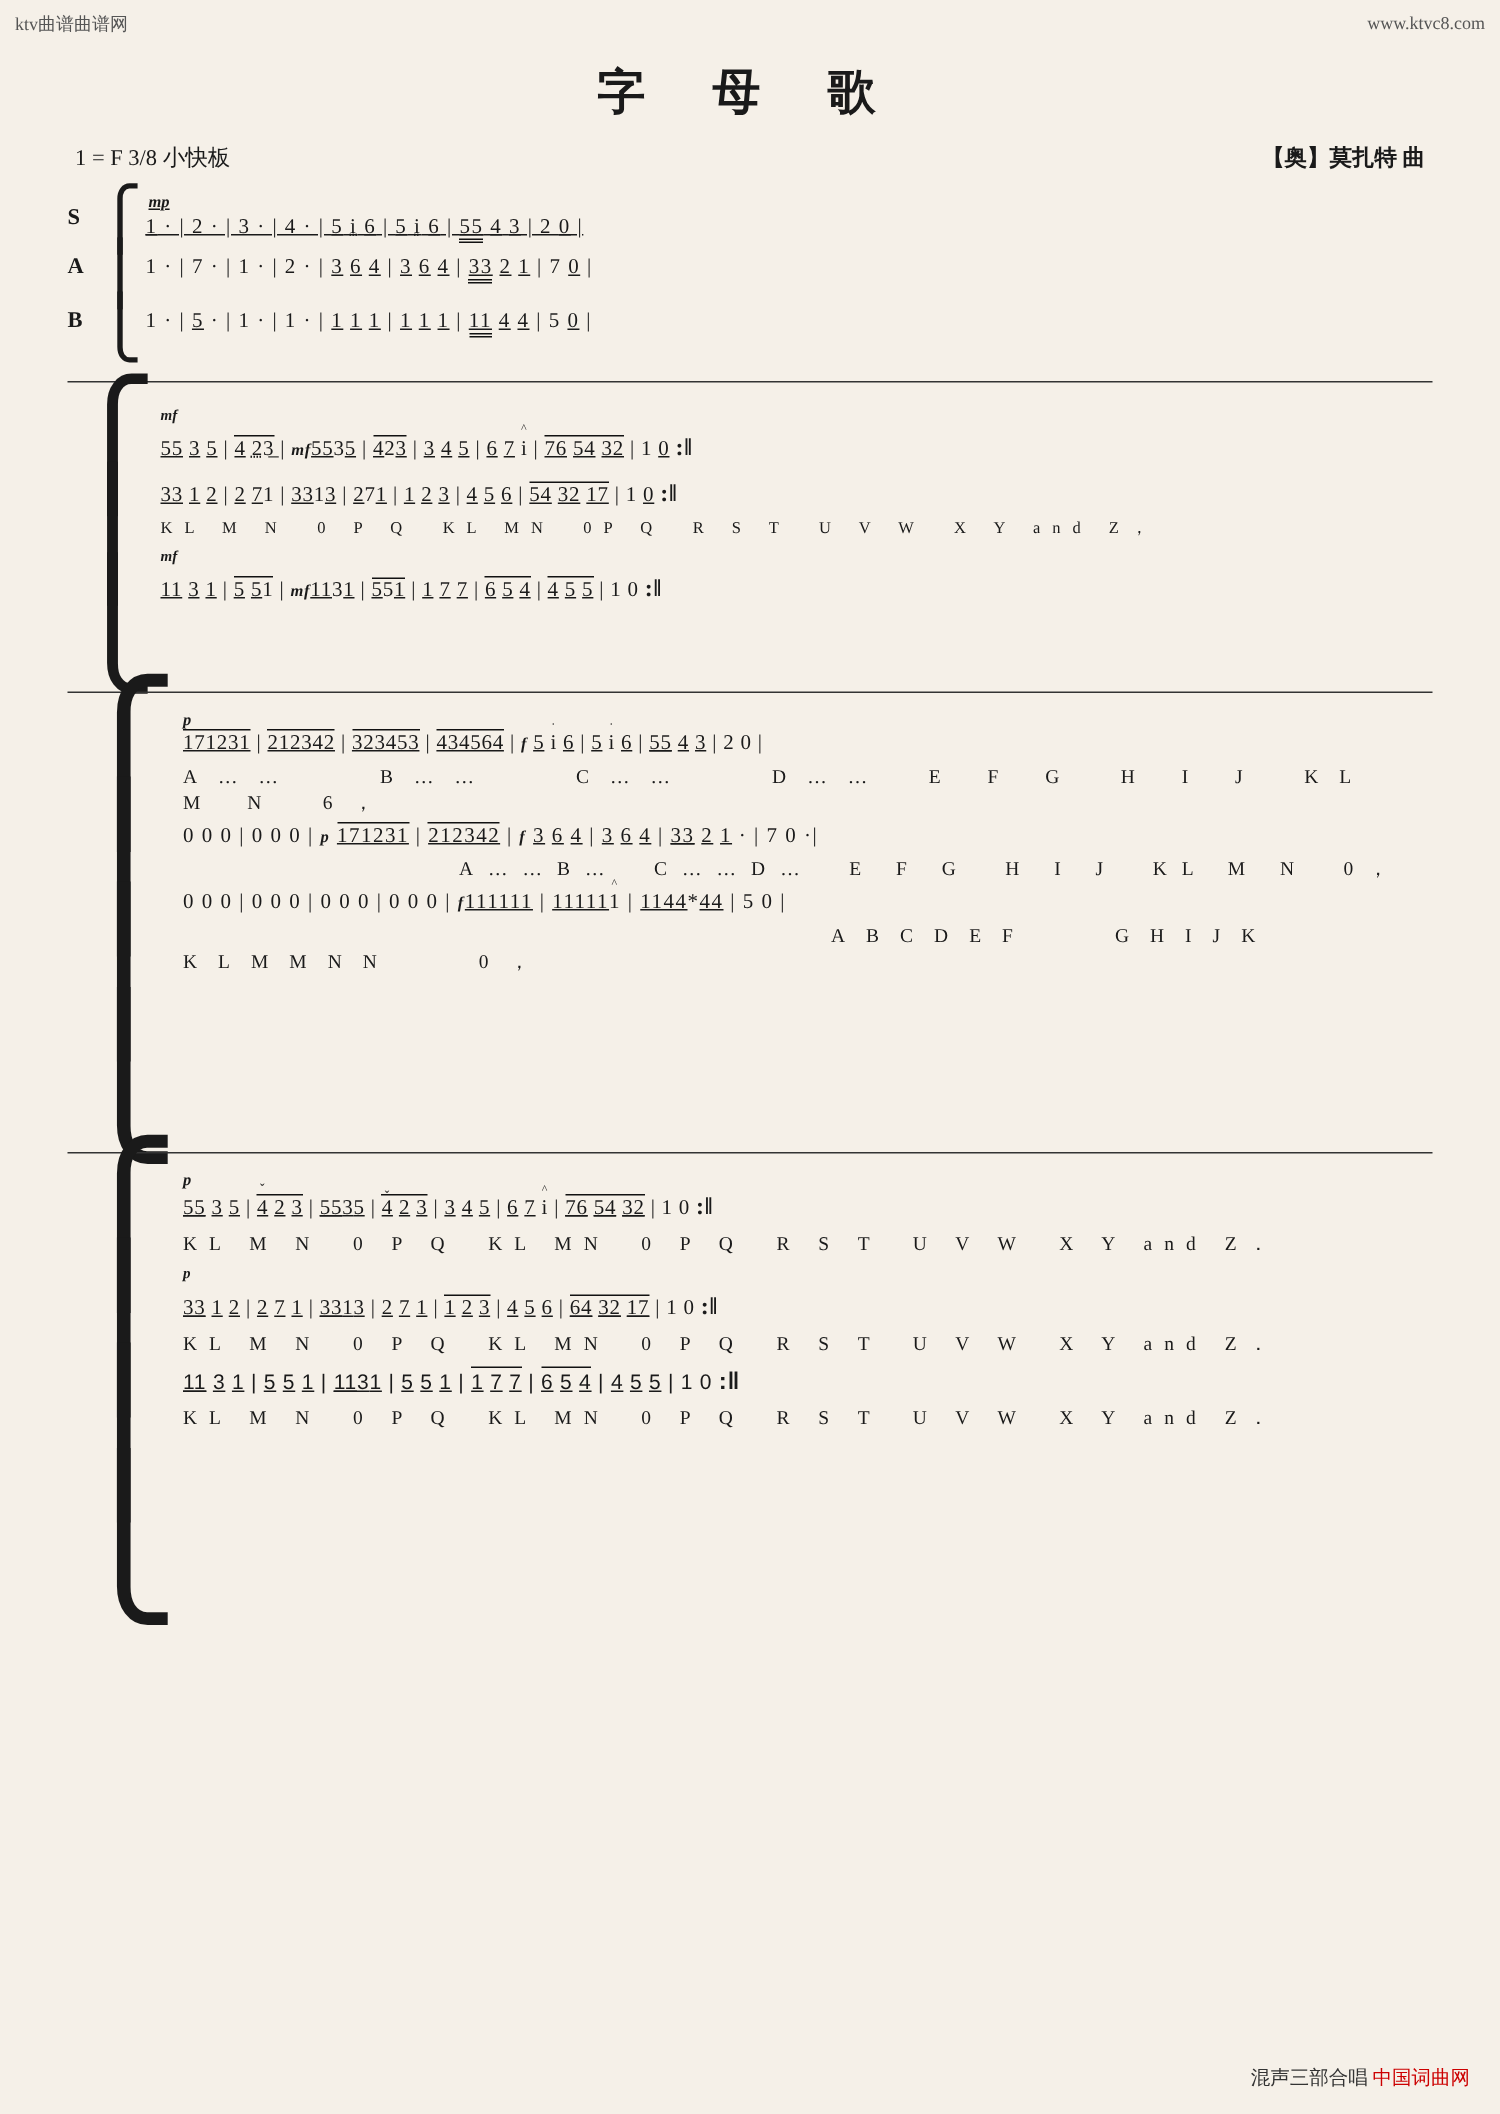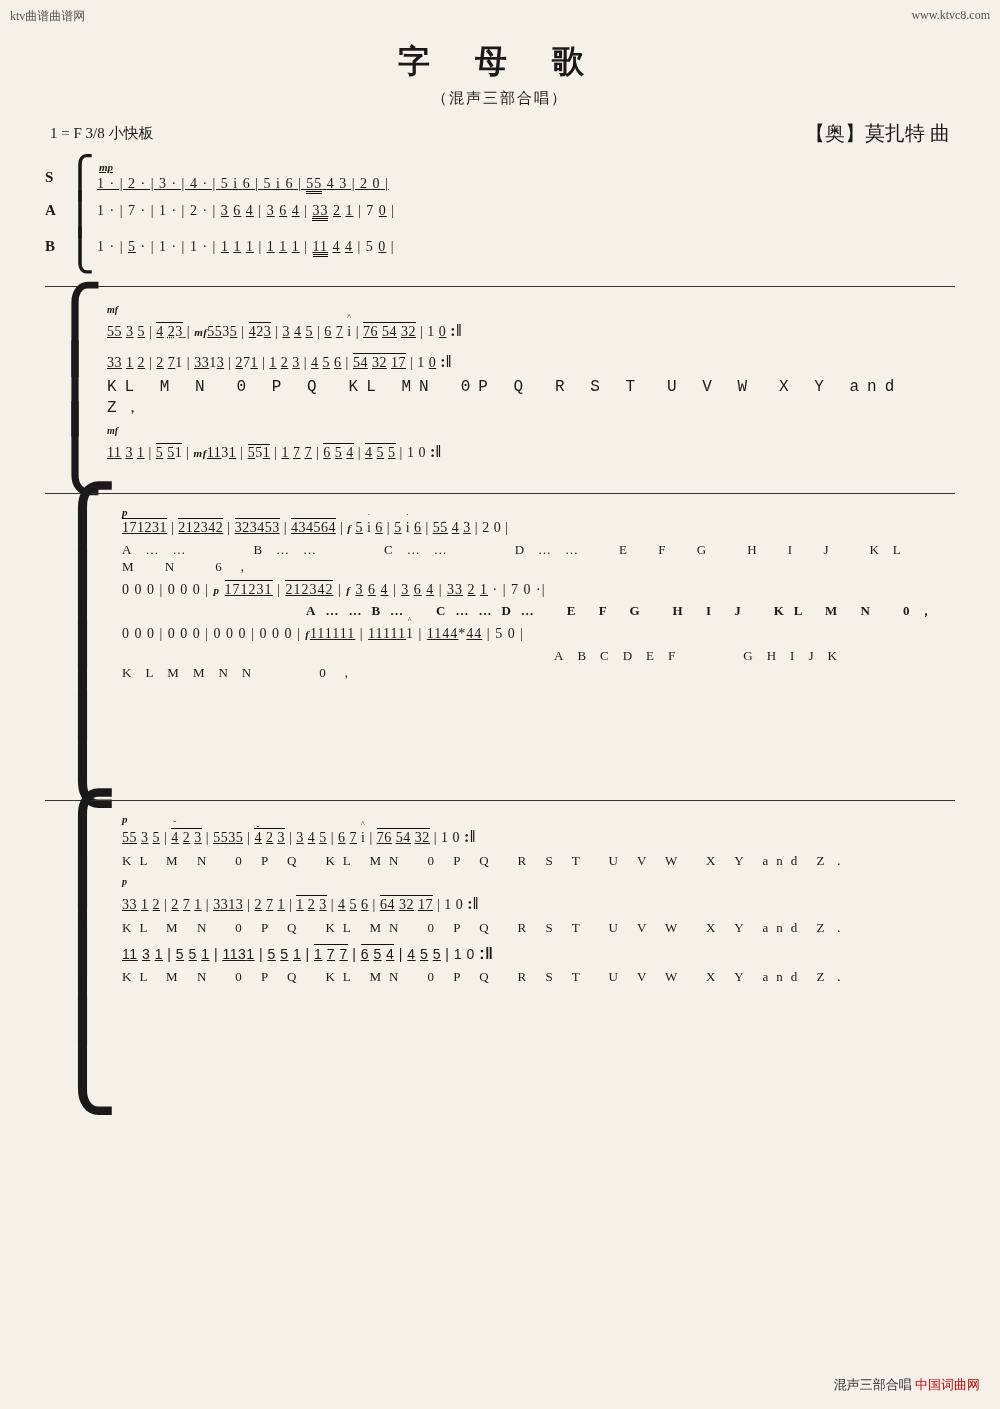--- a/index.html
+++ b/index.html
@@ -55,22 +55,22 @@
       align-items: center;
       margin: 12px 20px 8px 20px;
       font-size: 15px;
     }
     .key-left {
       display: flex;
       align-items: center;
       gap: 6px;
     }
     .key-right {
-      font-size: 20px;
-      font-weight: normal;
+      font-size: 15px;
+      font-weight: bold;
     }
     .footer-text {
       position: absolute;
       bottom: 15px;
       right: 20px;
       font-size: 13px;
       color: #333;
     }
     .footer-source {
       color: #cc0000;
@@ -90,21 +90,20 @@
 </head>
 <body>
 
 <div class="page-container">
 
   <div class="header-watermark-left">ktv曲谱曲谱网</div>
   <div class="header-watermark-right">www.ktvc8.com</div>
 
   <div class="title-section">
     <div class="main-title">字 母 歌</div>
-    <div class="subtitle">（混声三部合唱）</div>
   </div>
 
   <div class="key-info">
     <div class="key-left">
       <span>1 = F  3/8  小快板</span>
     </div>
     <div class="key-right">【奥】莫扎特  曲</div>
   </div>
 
   <div class="score-image-container">
@@ -155,21 +154,21 @@
             <div style="font-size:10px; font-style:italic; font-weight:bold; display:inline;">mf</div>
             <div style="font-family:'Times New Roman', serif; font-size:14px; line-height:1.8; letter-spacing:0.5px; display:inline-block; width:100%;">
               <u style="text-decoration:underline">55</u> <u>3</u> <u>5</u> | <span style="border-top:1.5px solid #111; padding-top:1px;"><u>4</u> <u style="text-decoration-style:dotted">2</u>3̲</span> | <span style="font-size:11px; font-style:italic; font-weight:bold;">mf</span><u>55</u>3<u>5</u> | <span style="border-top:1.5px solid #111; padding-top:1px;"><u>4</u>2<u>3</u></span> | <u>3</u> <u>4</u> <u>5</u> | <u>6</u> <u>7</u> <span style="position:relative; display:inline-block;">i<span style="position:absolute; top:-8px; left:50%; transform:translateX(-50%); font-size:8px;">^</span></span> | <span style="border-top:1.5px solid #111; padding-top:1px;"><u style="text-decoration:underline">76</u> <u style="text-decoration:underline">54</u> <u style="text-decoration:underline">32</u></span> | 1 <u>0</u>  <span style="font-weight:bold; font-size:16px;">:‖</span>
             </div>
           </div>
 
           <div style="margin-bottom:2px;">
             <div style="font-family:'Times New Roman', serif; font-size:14px; line-height:1.8; letter-spacing:0.5px;">
               <u>33</u> <u>1</u> <u>2</u> | <u>2</u> <u>7</u>1 | <u>33</u>1<u>3</u> | <u>2</u>7<u>1</u> | <u>1</u> <u>2</u> <u>3</u> | <u>4</u> <u>5</u> <u>6</u> | <span style="border-top:1.5px solid #111; padding-top:1px;"><u style="text-decoration:underline">54</u> <u style="text-decoration:underline">32</u> <u style="text-decoration:underline">17</u></span> | 1 <u>0</u>  <span style="font-weight:bold; font-size:16px;">:‖</span>
             </div>
-            <div style="font-family:Liberation Mono, monospace; font-size:16px; line-height:1.3; letter-spacing:8px;">
+            <div style="font-family:Liberation Serif, serif; font-size:11px; line-height:1.3; letter-spacing:8px;">
               KL  M  N　0  P Q　KL MN　0P Q　R  S  T　U  V  W　X  Y  and  Z，
             </div>
           </div>
 
           <div style="margin-bottom:4px;">
             <div style="font-size:10px; font-style:italic; font-weight:bold; display:inline;">mf</div>
             <div style="font-family:'Times New Roman', serif; font-size:14px; line-height:1.8; letter-spacing:0.5px; display:inline-block; width:100%;">
               <u>11</u> <u>3</u> <u>1</u> | <span style="border-top:1.5px solid #111; padding-top:1px;"><u>5</u> <u style="text-decoration:underline">5</u>1</span> | <span style="font-size:11px; font-style:italic; font-weight:bold;">mf</span><u>11</u>3<u>1</u> | <span style="border-top:1.5px solid #111;"><u>5</u>5<u>1</u></span> | <u>1</u> <u style="text-decoration:underline">7</u> <u style="text-decoration:underline">7</u> | <span style="border-top:1.5px solid #111; padding-top:1px;"><u>6</u> <u style="text-decoration:underline">5</u> <u style="text-decoration:underline">4</u></span> | <span style="border-top:1.5px solid #111; padding-top:1px;"><u>4</u> <u>5</u> <u>5</u></span> | 1 0  <span style="font-weight:bold; font-size:16px;">:‖</span>
             </div>
           </div>
@@ -199,21 +198,21 @@
             </div>
             <div style="font-family:'SimSun', serif; font-size:13px; line-height:1.3; letter-spacing:14px;">
               A……　　B……　　C……　　D……　E  F  G　H  I  J　KL  M N　6，
             </div>
           </div>
 
           <div style="margin-bottom:1px;">
             <div style="font-family:'Times New Roman', serif; font-size:14px; line-height:1.9; letter-spacing:1px;">
               0 0 0  |  0 0 0  | <span style="font-size:11px; font-style:italic; font-weight:bold;">p</span> <span style="border-top:1.5px solid #111; padding-top:1px;"><u>171231</u></span>  |  <span style="border-top:1.5px solid #111; padding-top:1px;"><u>212342</u></span>  | <span style="font-size:11px; font-style:italic; font-weight:bold;">f</span>  <u>3</u> <u>6</u> <u>4</u> | <u>3</u> <u>6</u> <u>4</u> | <u><u>33</u></u> <u>2</u> <u>1</u> · | 7  0  ·|
             </div>
-            <div style="font-family:'SimSun', serif; font-size:13px; line-height:1.3; letter-spacing:10px;font-weight:bold;">
+            <div style="font-family:'SimSun', serif; font-size:13px; line-height:1.3; letter-spacing:10px;">
               　　　　　　　　A……B…　C……D…　E  F  G　H  I  J　KL  M N　0，
             </div>
           </div>
 
           <div style="margin-bottom:4px;">
             <div style="font-family:'Times New Roman', serif; font-size:14px; line-height:1.9; letter-spacing:1px;">
               0 0 0  |  0 0 0 |  0 0 0 | 0 0 0  | <span style="font-size:11px; font-style:italic; font-weight:bold;">f</span><span style="text-decoration:underline">111111</span>  |  <span style="text-decoration:underline">11111</span><span style="position:relative; display:inline-block;">1<span style="position:absolute; top:-8px; left:50%; transform:translateX(-50%); font-size:8px;">^</span></span>  |  <span style="text-decoration:underline">1144</span>*<span style="text-decoration:underline">44</span>  |  5  0  |
             </div>
             <div style="font-family:'SimSun', serif; font-size:13px; line-height:1.3; letter-spacing:14px;">
               　　　　　　　　　　　　　　　　ABCDEF　　GHIJK　　　KLMMNN　　0，

